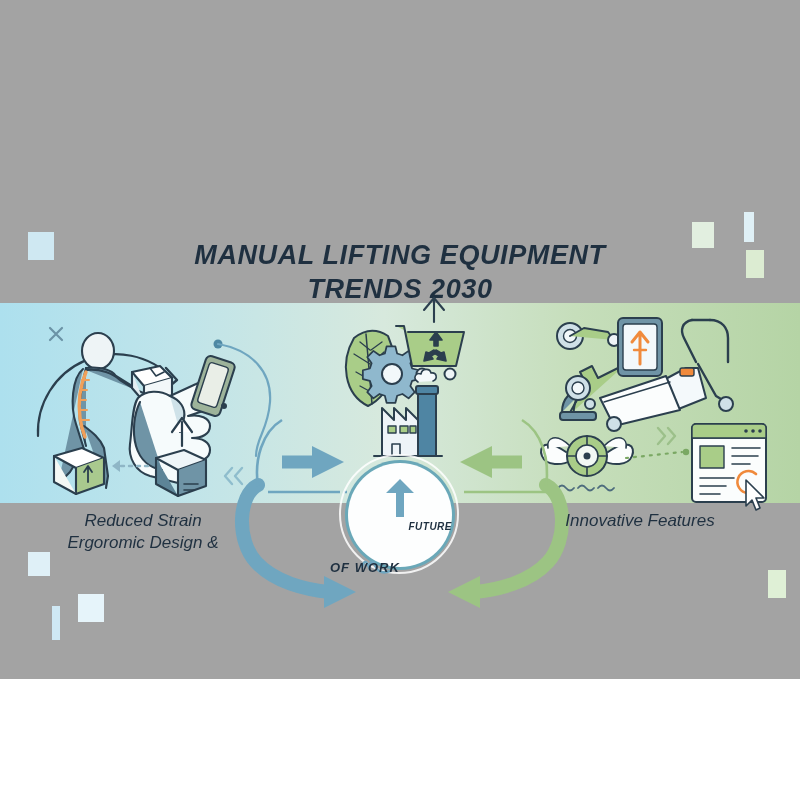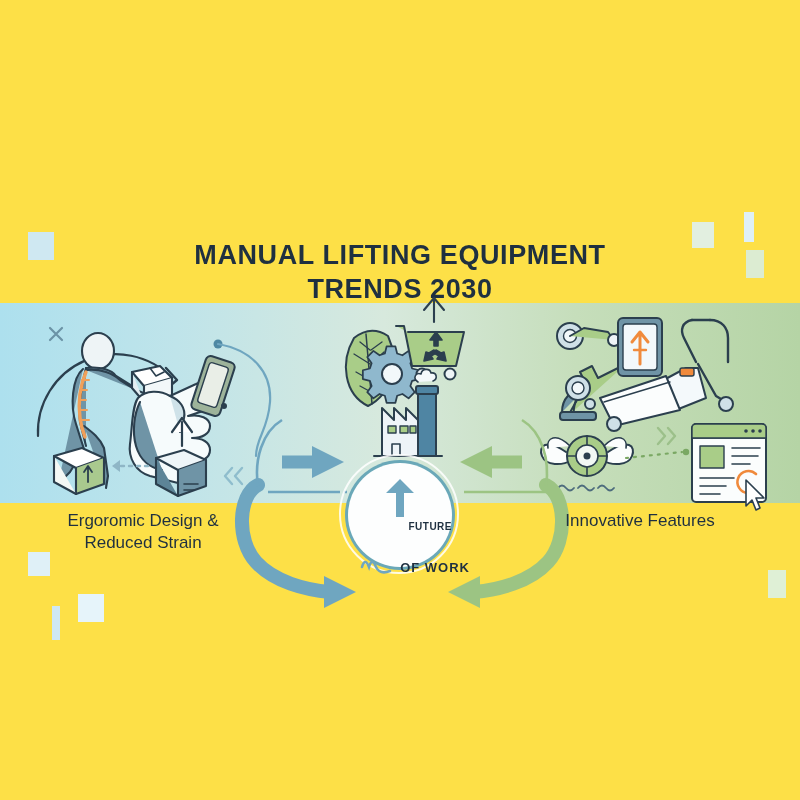--- a/index.html
+++ b/index.html
@@ -2,21 +2,21 @@
 <html><head>
 <meta charset="utf-8">
 <style>
   html,body{margin:0;padding:0;}
   body{
     width:800px;height:800px;
     background:#ffffff;
     font-family:"Liberation Sans", sans-serif;
     overflow:hidden;
   }
-  #stage{position:relative;width:800px;height:800px;background:#fde047;}
+  #stage{position:relative;width:800px;height:679px;background:#a3a3a3;font-style:italic;}
 
   
   .sq{position:absolute;}
 
   
   #title-block{
     position:absolute;left:0;top:238px;width:800px;
     text-align:center;
   }
   #title-block .line{
@@ -48,21 +48,21 @@
   #badge-ring::after{
     content:"";position:absolute;left:-9px;top:-9px;
     width:116px;height:116px;border-radius:50%;
     border:2px solid rgba(255,255,255,.85);
   }
   #badge-text{
     position:absolute;left:0;top:58px;width:104px;text-align:right;
     font-size:10px;font-weight:bold;letter-spacing:.5px;color:#1f3040;
   }
   #badge-sub{
-    position:absolute;left:330px;top:560px;width:140px;text-align:right;
+    position:absolute;left:330px;top:560px;width:140px;text-align:left;
     font-size:13px;font-weight:bold;letter-spacing:1px;color:#1f3040;
   }
   svg{display:block;overflow:visible;}
   .abs{position:absolute;}
 </style>
 </head>
 <body>
 
 <div id="stage">
 
@@ -336,20 +336,20 @@
       <path d="M14 38 L14 14 L4 14 L18 0 L32 14 L22 14 L22 38 Z" fill="#6fa6c0"></path>
     </svg>
     <div id="badge-text">FUTURE</div>
     <svg class="abs" style="left:8px;top:86px;" width="56" height="26" viewBox="0 0 56 26">
       <path d="M6 18 q3 -10 7 0 q3 -10 7 0 q4 8 14 4" stroke="#6fa6c0" stroke-width="2.6" fill="none" stroke-linecap="round"></path>
     </svg>
   </div>
   <div id="badge-sub">OF WORK</div>
 
   <div id="label-left" class="side-label">
+    <div>Reduced Strain</div>
     <div>Ergoromic Design &amp;</div>
-    <div>Reduced Strain</div>
   </div>
   <div id="label-right" class="side-label">
     <div>Innovative Features</div>
   </div>
 
 </div>
 
 </body></html>

